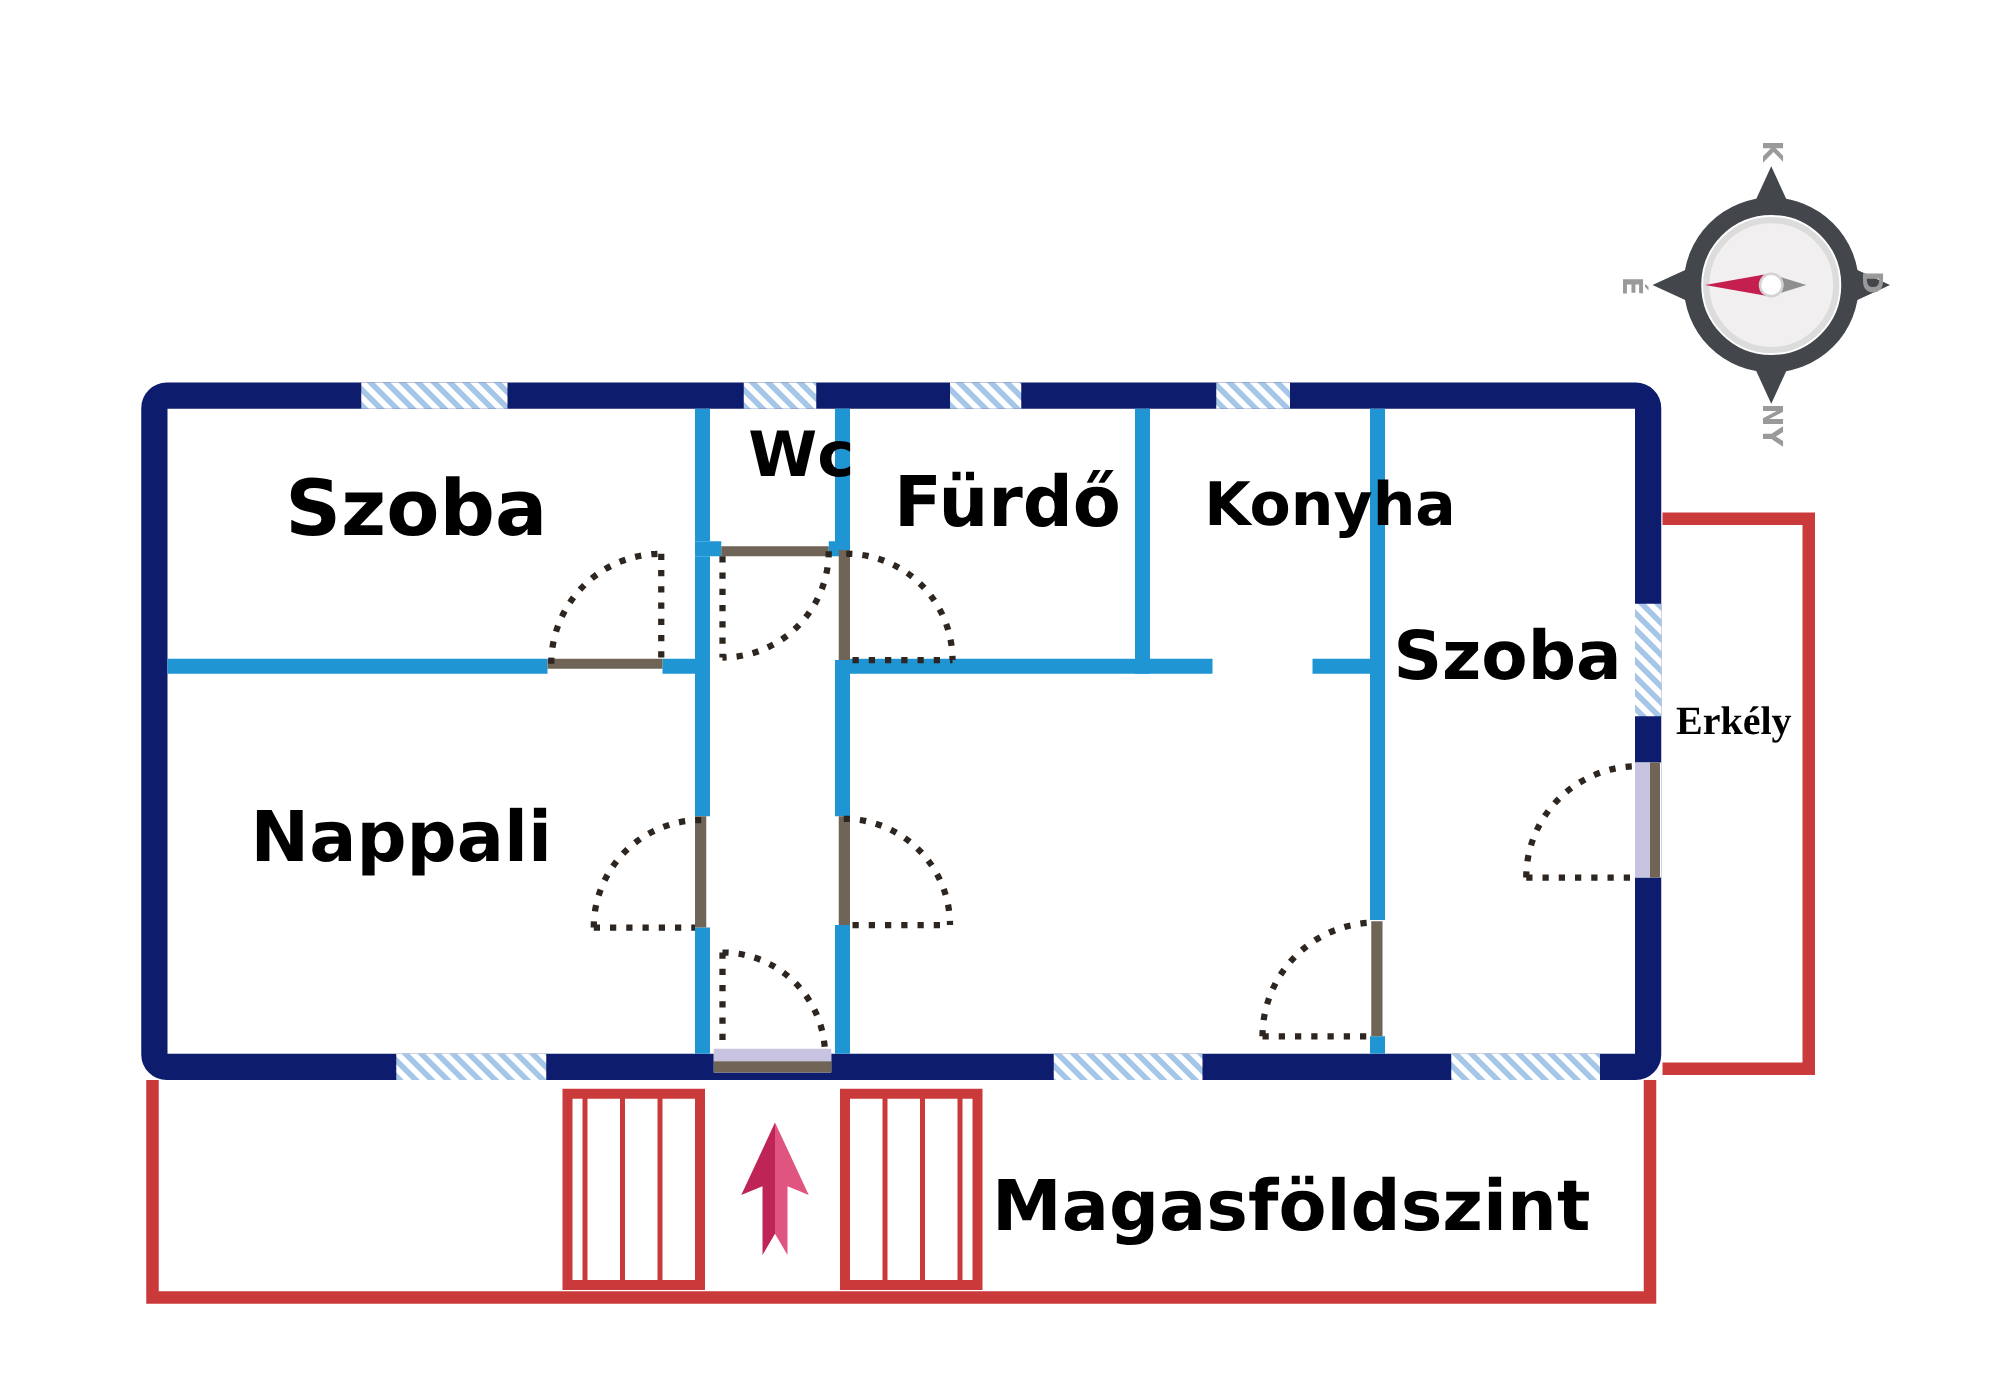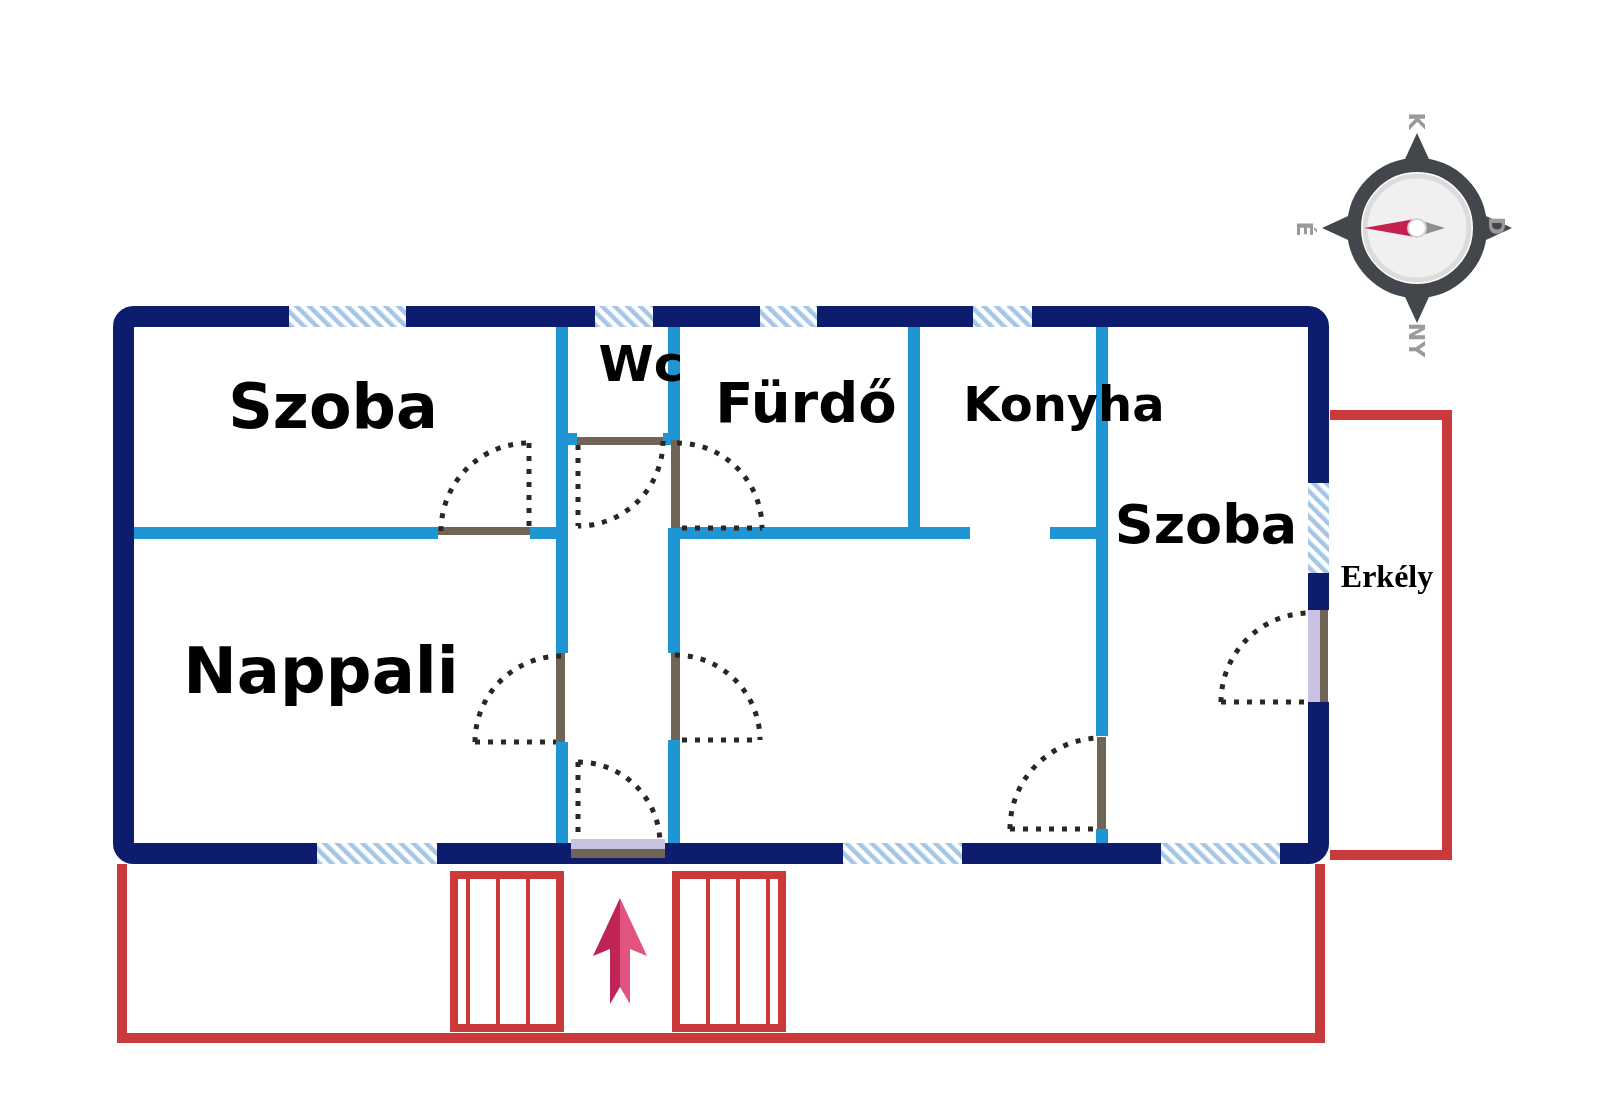--- a/index.html
+++ b/index.html
@@ -163,16 +163,17 @@
   <div class="compass-letter" style="left:1416px;top:121px;transform:translate(-50%,-50%) rotate(90deg);">K</div>
   <div class="compass-letter" style="left:1496px;top:226px;transform:translate(-50%,-50%) rotate(90deg);">D</div>
   <div class="compass-letter" style="left:1416px;top:340px;transform:translate(-50%,-50%) rotate(90deg);">NY</div>
   <div class="compass-letter" style="left:1304px;top:229px;transform:translate(-50%,-50%) rotate(90deg);">É</div>
 
   <div class="room-label" style="left:333px;top:407px;font-size:62px;">Szoba</div>
   <div class="room-label" style="left:641px;top:364px;font-size:50px;">Wc</div>
   <div class="room-label" style="left:806px;top:403px;font-size:56px;">Fürdő</div>
   <div class="room-label" style="left:1064px;top:404px;font-size:48px;">Konyha</div>
   <div class="room-label" style="left:1206px;top:525px;font-size:54px;">Szoba</div>
-  <div class="room-label" style="left:321px;top:671px;font-size:64px;">Nappali</div>
+  <div class="room-label" style="left:321px;top:671px;font-size:56px;">Nappali</div>
   <div class="room-label" style="left:1387px;top:576px;font-size:32px;font-family:Liberation Serif, serif;">Erkély</div>
+  <div class="room-label" style="left:1033px;top:966px;font-size:56px;">Magasföldszint</div>
 
 </div>
 
 </body></html>

